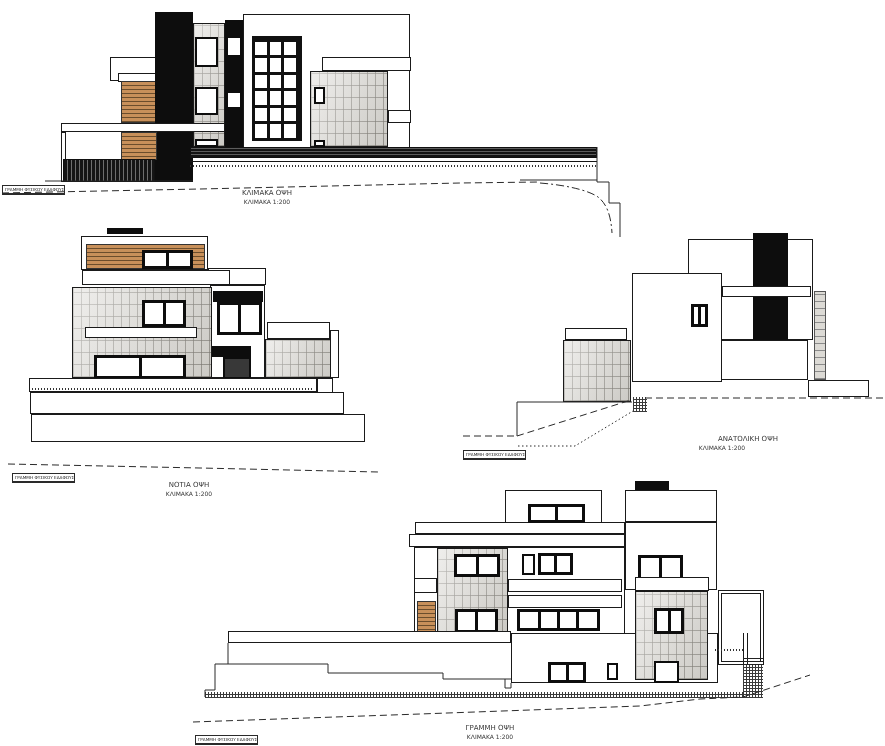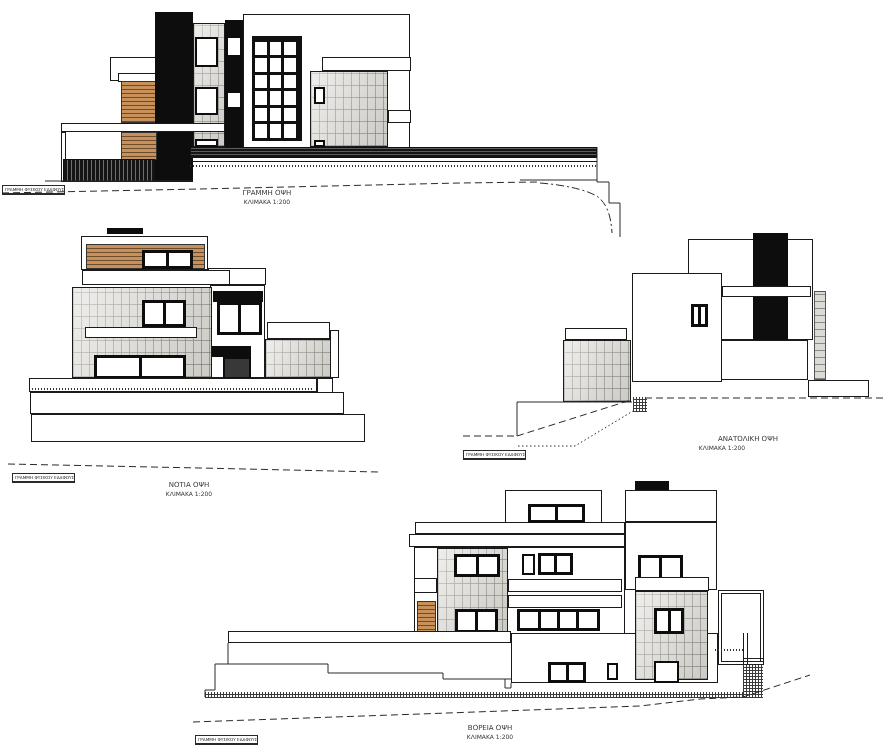--- a/index.html
+++ b/index.html
@@ -70,21 +70,21 @@
     <div class="s win" style="left:314px;top:140px;width:11px;height:7px"></div>
     <div class="s w" style="left:388px;top:110px;width:23px;height:13px"></div>
     <div class="s hstripes" style="left:190px;top:147px;width:407px;height:11px"></div>
     <div class="s hline" style="left:190px;top:161px;width:407px;height:1px"></div>
     <div class="s dotline" style="left:190px;top:165px;width:407px;height:2px"></div>
     <div class="s w" style="left:61px;top:123px;width:164px;height:9px"></div>
     <div class="s wood" style="left:121px;top:132px;width:36px;height:28px"></div>
     <div class="s w" style="left:61px;top:132px;width:5px;height:50px"></div>
     <div class="s vstripes" style="left:63px;top:159px;width:92px;height:23px"></div>
     <div class="glabel" style="left:2px;top:185px;width:57px">ΓΡΑΜΜΗ ΦΥΣΙΚΟΥ ΕΔΑΦΟΥΣ</div>
-    <div class="etitle" style="left:267px;top:189px">ΓΡΑΜΜΗ ΟΨΗ</div>
+    <div class="etitle" style="left:267px;top:189px">ΚΛΙΜΑΚΑ ΟΨΗ</div>
     <div class="etitle escale" style="left:267px;top:198px">ΚΛΙΜΑΚΑ 1:200</div>
   </div>
 
   <div>
     <div class="s blk" style="left:107px;top:228px;width:36px;height:6px"></div>
     <div class="s w" style="left:81px;top:236px;width:127px;height:34px"></div>
     <div class="s wood" style="left:86px;top:244px;width:119px;height:25px"></div>
     <div class="s win2" style="left:142px;top:250px;width:51px;height:19px"></div>
     <div class="s w" style="left:208px;top:268px;width:58px;height:17px"></div>
     <div class="s w" style="left:82px;top:270px;width:148px;height:15px"></div>
@@ -156,21 +156,21 @@
     <div class="s win" style="left:654px;top:661px;width:25px;height:22px"></div>
     <div class="s w dbl" style="left:718px;top:590px;width:46px;height:75px"></div>
     <div class="s vline" style="left:743px;top:633px;width:1px;height:32px"></div>
     <div class="s vline" style="left:747px;top:633px;width:1px;height:32px"></div>
     <div class="s dotline" style="left:715px;top:649px;width:28px;height:2px"></div>
     <div class="s treads" style="left:743px;top:656px;width:20px;height:9px"></div>
     <div class="s dotgrid" style="left:743px;top:665px;width:20px;height:33px"></div>
     <div class="s w" style="left:228px;top:631px;width:283px;height:12px"></div>
     <div class="s dotgrid" style="left:205px;top:692px;width:538px;height:6px"></div>
     <div class="glabel" style="left:195px;top:735px;width:57px">ΓΡΑΜΜΗ ΦΥΣΙΚΟΥ ΕΔΑΦΟΥΣ</div>
-    <div class="etitle" style="left:490px;top:724px">ΒΟΡΕΙΑ ΟΨΗ</div>
+    <div class="etitle" style="left:490px;top:724px">ΓΡΑΜΜΗ ΟΨΗ</div>
     <div class="etitle escale" style="left:490px;top:733px">ΚΛΙΜΑΚΑ 1:200</div>
   </div>
 
   <svg class="lines" width="885" height="746" viewBox="0 0 885 746">
     <g fill="none" stroke="#2a2a2a" stroke-width="1">
 
       <path d="M45,181 H193"></path>
       <path d="M520,180 H597 M597,147 V182 H609 V203 H620 V237"></path>
 
       <path d="M2,193 L200,189 L460,183 L540,182" stroke-dasharray="7 4"></path>

